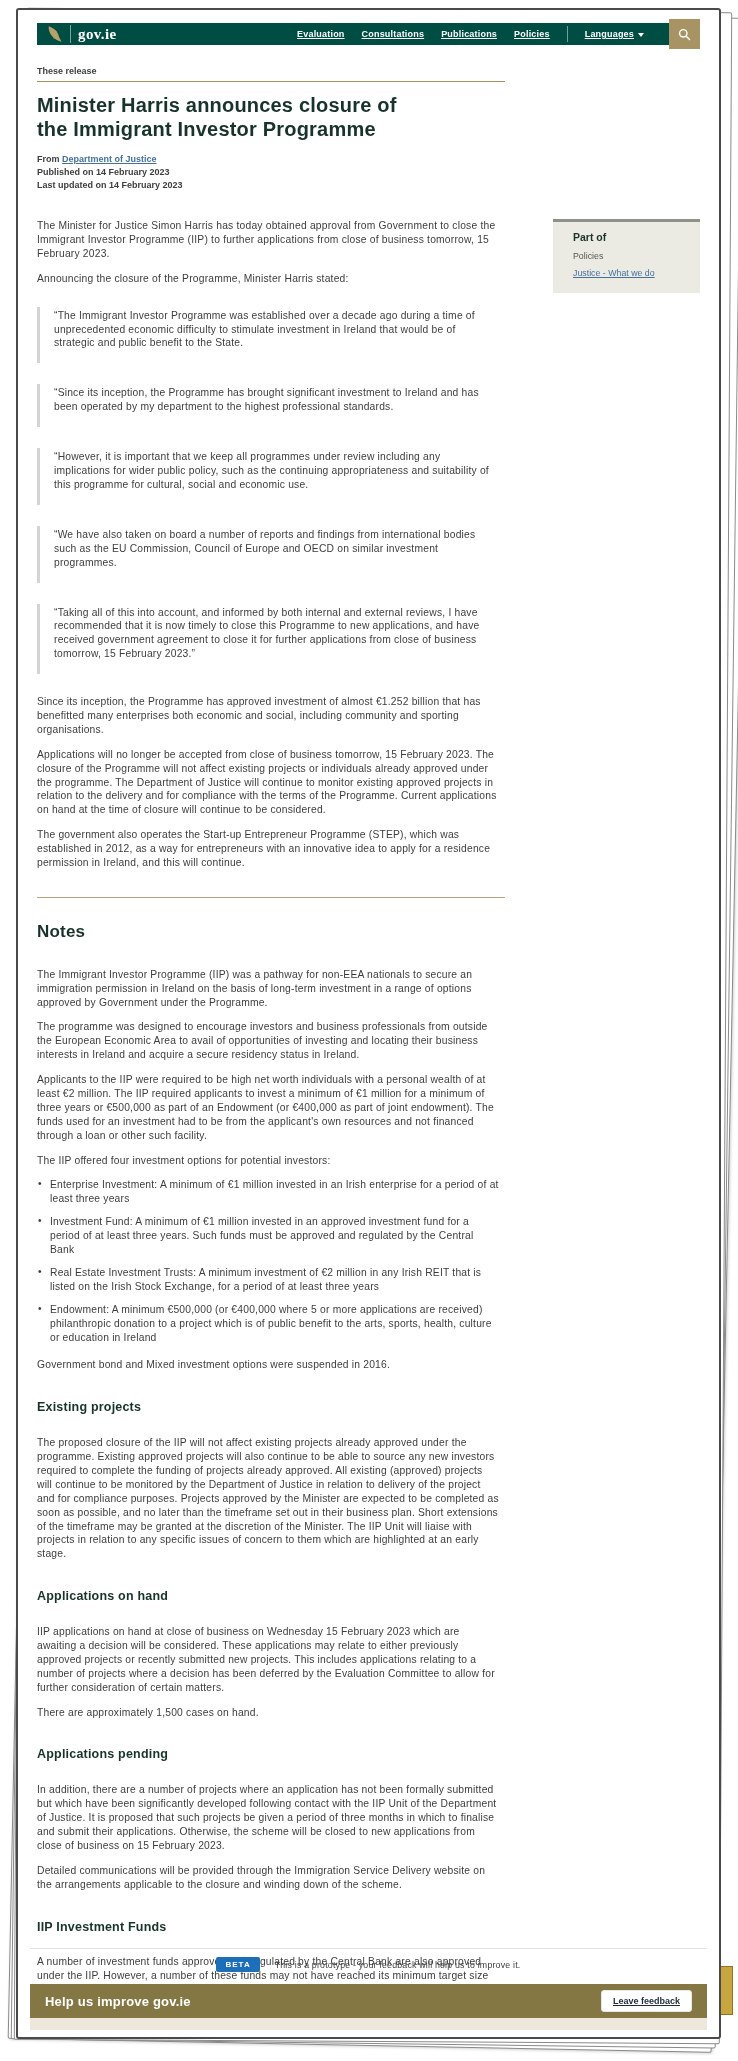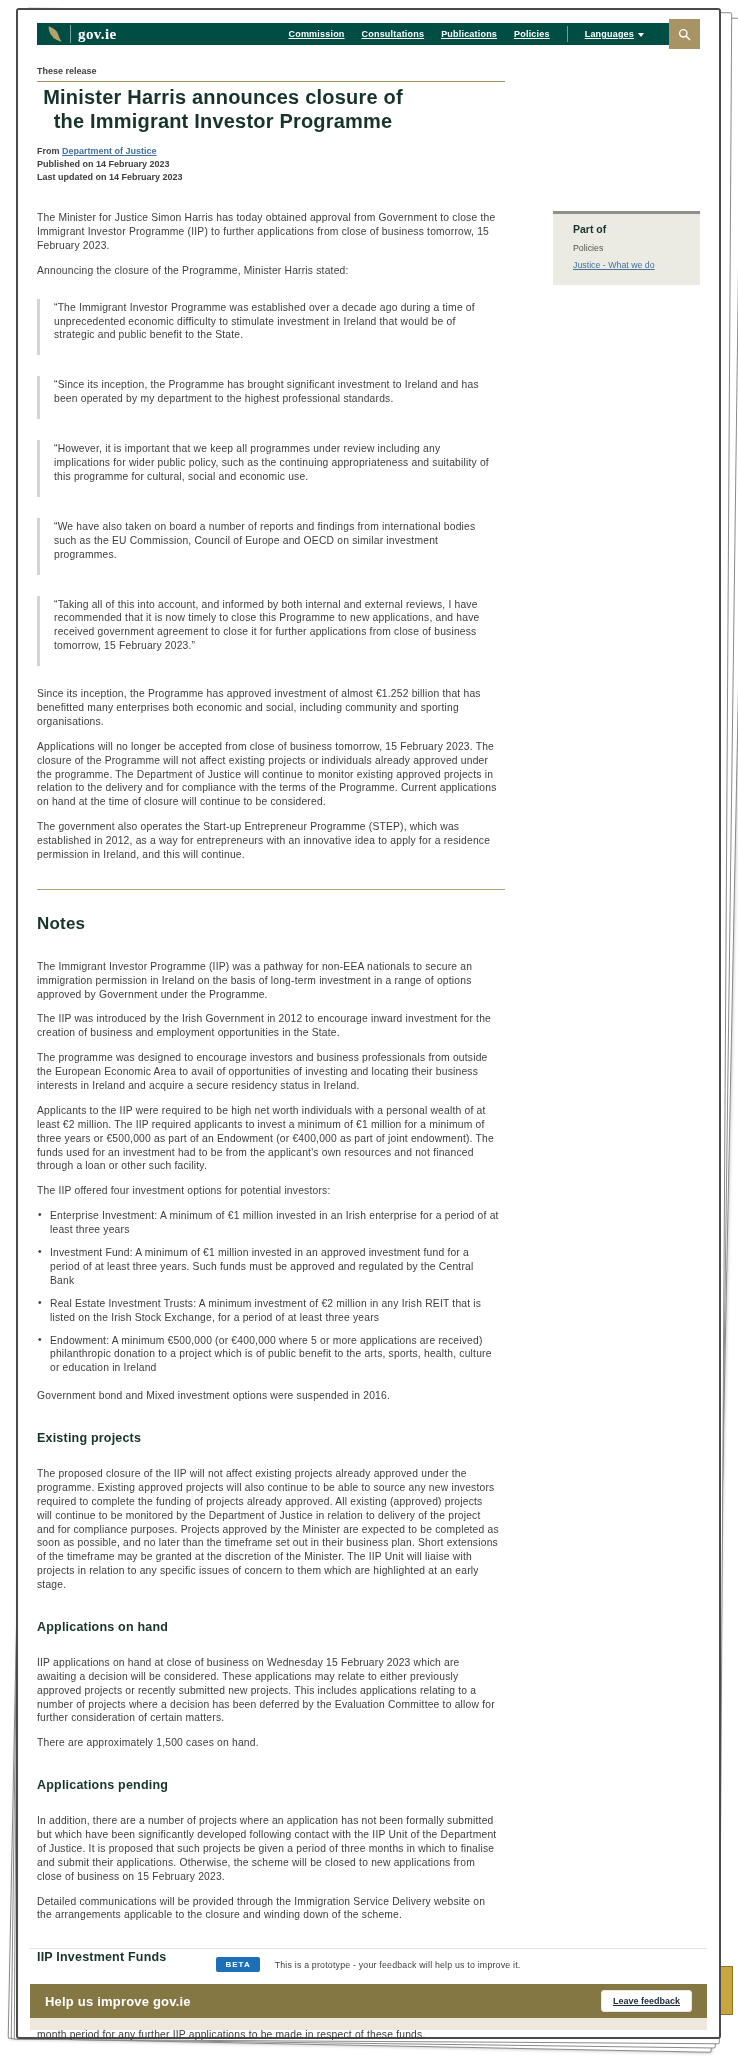--- a/index.html
+++ b/index.html
@@ -26,21 +26,21 @@
   .brand-text{font-family:"Liberation Serif",serif;font-weight:bold;font-size:15px;color:#fff;letter-spacing:.4px;}
   .topnav{margin-left:auto;display:flex;align-items:center;gap:17px;height:100%;}
   .topnav a{color:#fff;font-size:9px;font-weight:bold;text-decoration:underline;letter-spacing:.2px;cursor:pointer;white-space:nowrap;}
   .nav-sep{width:1px;height:16px;background:rgba(255,255,255,.45);}
   .caret{display:inline-block;width:0;height:0;border-left:3px solid transparent;border-right:3px solid transparent;border-top:4px solid #fff;margin-left:4px;vertical-align:middle;}
   .search-btn{width:31px;height:30px;background:#a79364;border:none;display:flex;align-items:center;justify-content:center;cursor:pointer;margin-left:8px;padding:0;}
 
   
   .content{padding:0 19px;}
   .kicker{margin-top:21px;font-size:9px;font-weight:bold;color:#3d423d;padding-bottom:5px;border-bottom:1px solid #a39161;width:468px;box-sizing:border-box;}
-  h1{font-size:20px;line-height:1.2;color:#17332b;margin:3px 0 12px;max-width:372px;letter-spacing:.2px;text-align:center;}
+  h1{font-size:20px;line-height:1.2;color:#17332b;margin:11px 0 12px;max-width:372px;letter-spacing:.2px;}
   .meta{font-size:9px;color:#3e3e3e;line-height:1.45;font-weight:600;}
   .meta a{color:#45719e;font-weight:600;}
   .columns{position:relative;margin-top:27px;}
   .article{width:462px;font-size:10.3px;letter-spacing:.2px;color:#3d3d3d;line-height:1.35;}
   .article p{margin:0 0 11px;}
   blockquote{border-left:3px solid #d4d4d4;margin:21px 0;padding:2px 0 2px 14px;}
   blockquote p{margin:0;}
   .partof{position:absolute;top:0;right:0;width:147px;background:#ecebe3;border-top:3px solid #90908a;padding:9px 20px 13px;box-sizing:border-box;}
   .partof-title{font-size:10.5px;font-weight:bold;color:#17332b;}
   .partof-cat{font-size:8.8px;color:#55564f;margin-top:8px;}
@@ -84,21 +84,21 @@
             <line x1="5" y1="4" x2="9" y2="17"></line>
               <line x1="8" y1="5" x2="12" y2="17.6"></line>
               <line x1="11" y1="7" x2="14.6" y2="18.4"></line>
           </g>
         </svg>
       </span>
       <span class="brand-sep"></span>
       <span class="brand-text">gov.ie</span>
     </div>
     <nav class="topnav">
-      <a>Commission</a>
+      <a>Evaluation</a>
       <a>Consultations</a>
       <a>Publications</a>
       <a>Policies</a>
       <span class="nav-sep"></span>
       <a><span>Languages</span><span class="caret"></span></a>
       <button class="search-btn">
         <span style="display:flex;">
           <svg width="13" height="13" viewBox="0 0 13 13">
             <circle cx="5.3" cy="5.3" r="3.7" fill="none" stroke="#ffffff" stroke-width="1.4"></circle>
             <line x1="8.2" y1="8.2" x2="12" y2="12" stroke="#ffffff" stroke-width="1.4"></line>
@@ -144,21 +144,20 @@
 
         <p>Since its inception, the Programme has approved investment of almost €1.252 billion that has benefitted many enterprises both economic and social, including community and sporting organisations.</p>
         <p>Applications will no longer be accepted from close of business tomorrow, 15 February 2023. The closure of the Programme will not affect existing projects or individuals already approved under the programme. The Department of Justice will continue to monitor existing approved projects in relation to the delivery and for compliance with the terms of the Programme. Current applications on hand at the time of closure will continue to be considered.</p>
         <p>The government also operates the Start-up Entrepreneur Programme (STEP), which was established in 2012, as a way for entrepreneurs with an innovative idea to apply for a residence permission in Ireland, and this will continue.</p>
 
         <hr class="section-divider">
         <h2 class="notes-h">Notes</h2>
         <div class="notes-gap"></div>
 
         <p>The Immigrant Investor Programme (IIP) was a pathway for non-EEA nationals to secure an immigration permission in Ireland on the basis of long-term investment in a range of options approved by Government under the Programme.</p>
-        <p>The IIP was introduced by the Irish Government in 2012 to encourage inward investment for the creation of business and employment opportunities in the State.</p>
         <p>The programme was designed to encourage investors and business professionals from outside the European Economic Area to avail of opportunities of investing and locating their business interests in Ireland and acquire a secure residency status in Ireland.</p>
         <p>Applicants to the IIP were required to be high net worth individuals with a personal wealth of at least €2 million. The IIP required applicants to invest a minimum of €1 million for a minimum of three years or €500,000 as part of an Endowment (or €400,000 as part of joint endowment). The funds used for an investment had to be from the applicant's own resources and not financed through a loan or other such facility.</p>
         <p>The IIP offered four investment options for potential investors:</p>
 
         <ul class="options">
           <li>Enterprise Investment: A minimum of €1 million invested in an Irish enterprise for a period of at least three years</li>
           <li>Investment Fund: A minimum of €1 million invested in an approved investment fund for a period of at least three years. Such funds must be approved and regulated by the Central Bank</li>
           <li>Real Estate Investment Trusts: A minimum investment of €2 million in any Irish REIT that is listed on the Irish Stock Exchange, for a period of at least three years</li>
           <li>Endowment: A minimum €500,000 (or €400,000 where 5 or more applications are received) philanthropic donation to a project which is of public benefit to the arts, sports, health, culture or education in Ireland</li>
         </ul>

